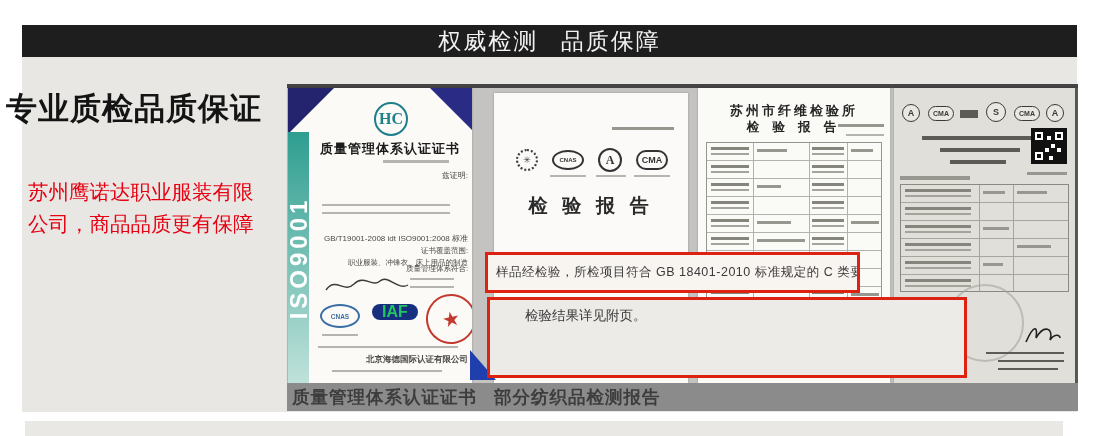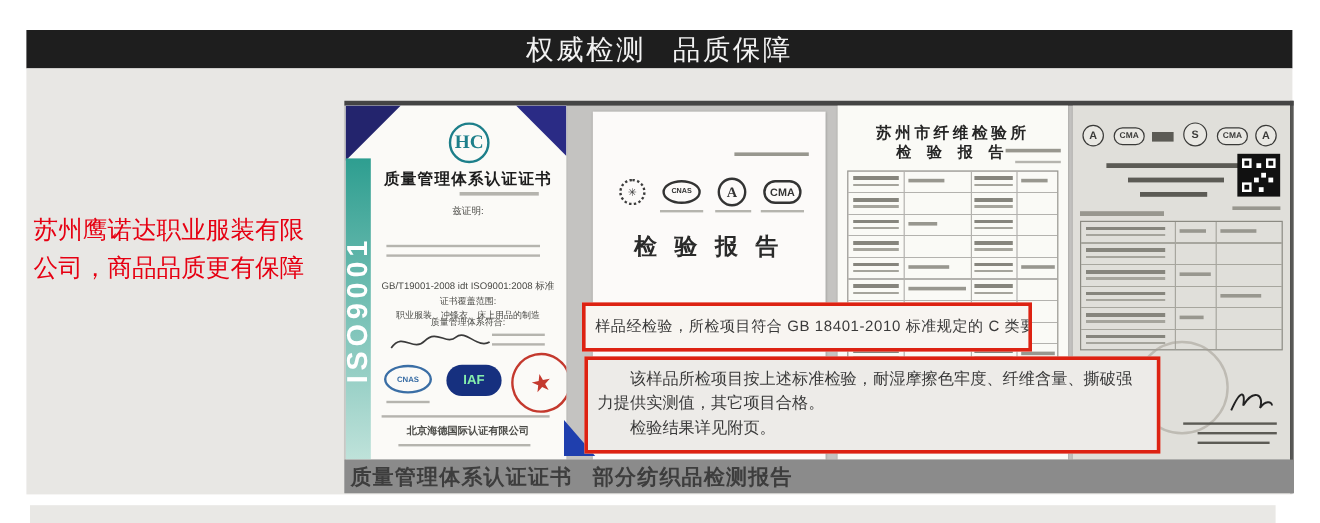--- a/index.html
+++ b/index.html
@@ -31,26 +31,26 @@
   .tri-tl{left:0;top:0;width:0;height:0;border-top:46px solid #23246d;border-right:46px solid transparent;}
   .tri-tr{right:0;top:0;width:0;height:0;border-top:42px solid #2a2b85;border-left:42px solid transparent;}
   .iso-strip{left:0;top:44px;width:21px;height:251px;background:linear-gradient(#2e9e90,#bfe2da);}
   .iso-text{position:absolute;left:50%;top:50%;transform:translate(-50%,-50%) rotate(-90deg);
             white-space:nowrap;color:#ffffff;font-weight:bold;font-size:24px;letter-spacing:4px;}
   .hc-logo{left:86px;top:14px;width:30px;height:30px;border:2px solid #1d7f8a;border-radius:50%;
            display:flex;align-items:center;justify-content:center;color:#1d7f8a;
            font-weight:bold;font-size:16px;font-family:"Liberation Serif",serif;}
   .c1-title{left:24px;top:52px;width:156px;text-align:center;font-size:13px;font-weight:bold;
             color:#1c1c1c;letter-spacing:1px;white-space:nowrap;}
-  .c1-small{color:#4a4a46;text-align:center;white-space:nowrap;}
+  .c1-small{color:#4a4a46;text-align:right;white-space:nowrap;}
   .c1-company{left:24px;top:96px;width:156px;text-align:center;font-size:10.5px;font-weight:bold;color:#222;white-space:nowrap;}
   .cnas-oval{width:40px;height:24px;border:2px solid #3a6ea5;border-radius:50%;display:flex;align-items:center;
              justify-content:center;font-size:6.5px;font-weight:bold;color:#3a6ea5;box-sizing:border-box;}
-  .iaf-pill{width:46px;height:26px;background:#16307f;border-radius:13px;display:flex;align-items:center;
-            justify-content:center;color:#86efac;font-weight:bold;font-size:11px;}
+  .iaf-pill{width:46px;height:16px;background:#16307f;border-radius:13px;display:flex;align-items:center;
+            justify-content:center;color:#22c55e;font-weight:bold;font-size:16px;}
   .red-stamp{width:46px;height:46px;border:2px solid #c4392e;border-radius:50%;display:flex;align-items:center;
              justify-content:center;color:#c4392e;font-size:20px;transform:rotate(-12deg);}
 
   
   .cert2{left:207px;top:9px;width:194px;height:290px;background:#fcfaf9;}
   .seal-round{width:22px;height:22px;border:2px dotted #3c3c3c;border-radius:50%;display:flex;
               align-items:center;justify-content:center;font-size:9px;color:#3c3c3c;box-sizing:border-box;}
   .cnas2{width:32px;height:20px;border:2px solid #333;border-radius:50%;display:flex;align-items:center;
          justify-content:center;font-size:6px;font-weight:bold;color:#333;box-sizing:border-box;}
   .cal-circle{width:24px;height:24px;border:2px solid #333;border-radius:50%;display:flex;align-items:center;
@@ -105,20 +105,21 @@
 <body>
 
 <div class="page">
 
   <div class="abs topbar">
     <span class="topbar-text">权威检测 品质保障</span>
   </div>
 
   <div class="abs main-bg"></div>
 
+  <div class="abs headline">专业质检品质保证</div>
   <div class="abs desc">苏州鹰诺达职业服装有限公司，商品品质更有保障</div>
 
   <div class="abs collage">
     <div class="abs collage-topborder"></div>
 
     <div class="abs cert1 paper">
       <div class="abs tri-tl"></div>
       <div class="abs tri-tr"></div>
       <div class="abs iso-strip">
         <span class="iso-text">ISO9001</span>
@@ -227,21 +228,20 @@
       <div class="abs bar dk" style="left:104px;top:280px;width:60px;height:2px;"></div>
     </div>
 
     <div class="abs tri-bl"></div>
 
     <div class="abs callout box1">
       <span>样品经检验，所检项目符合 GB 18401-2010 标准规定的 C 类要求。</span>
     </div>
 
     <div class="abs callout box2">
-      <p class="p1">该样品所检项目按上述标准检验，耐湿摩擦色牢度、纤维含量、撕破强力提供实测值，其它项目合格。</p>
       <p class="p2">检验结果详见附页。</p>
     </div>
 
     <div class="abs caption">
       <span>质量管理体系认证证书</span>
       <span>部分纺织品检测报告</span>
     </div>
   </div>
 
   <div class="abs bottom-strip"></div>

